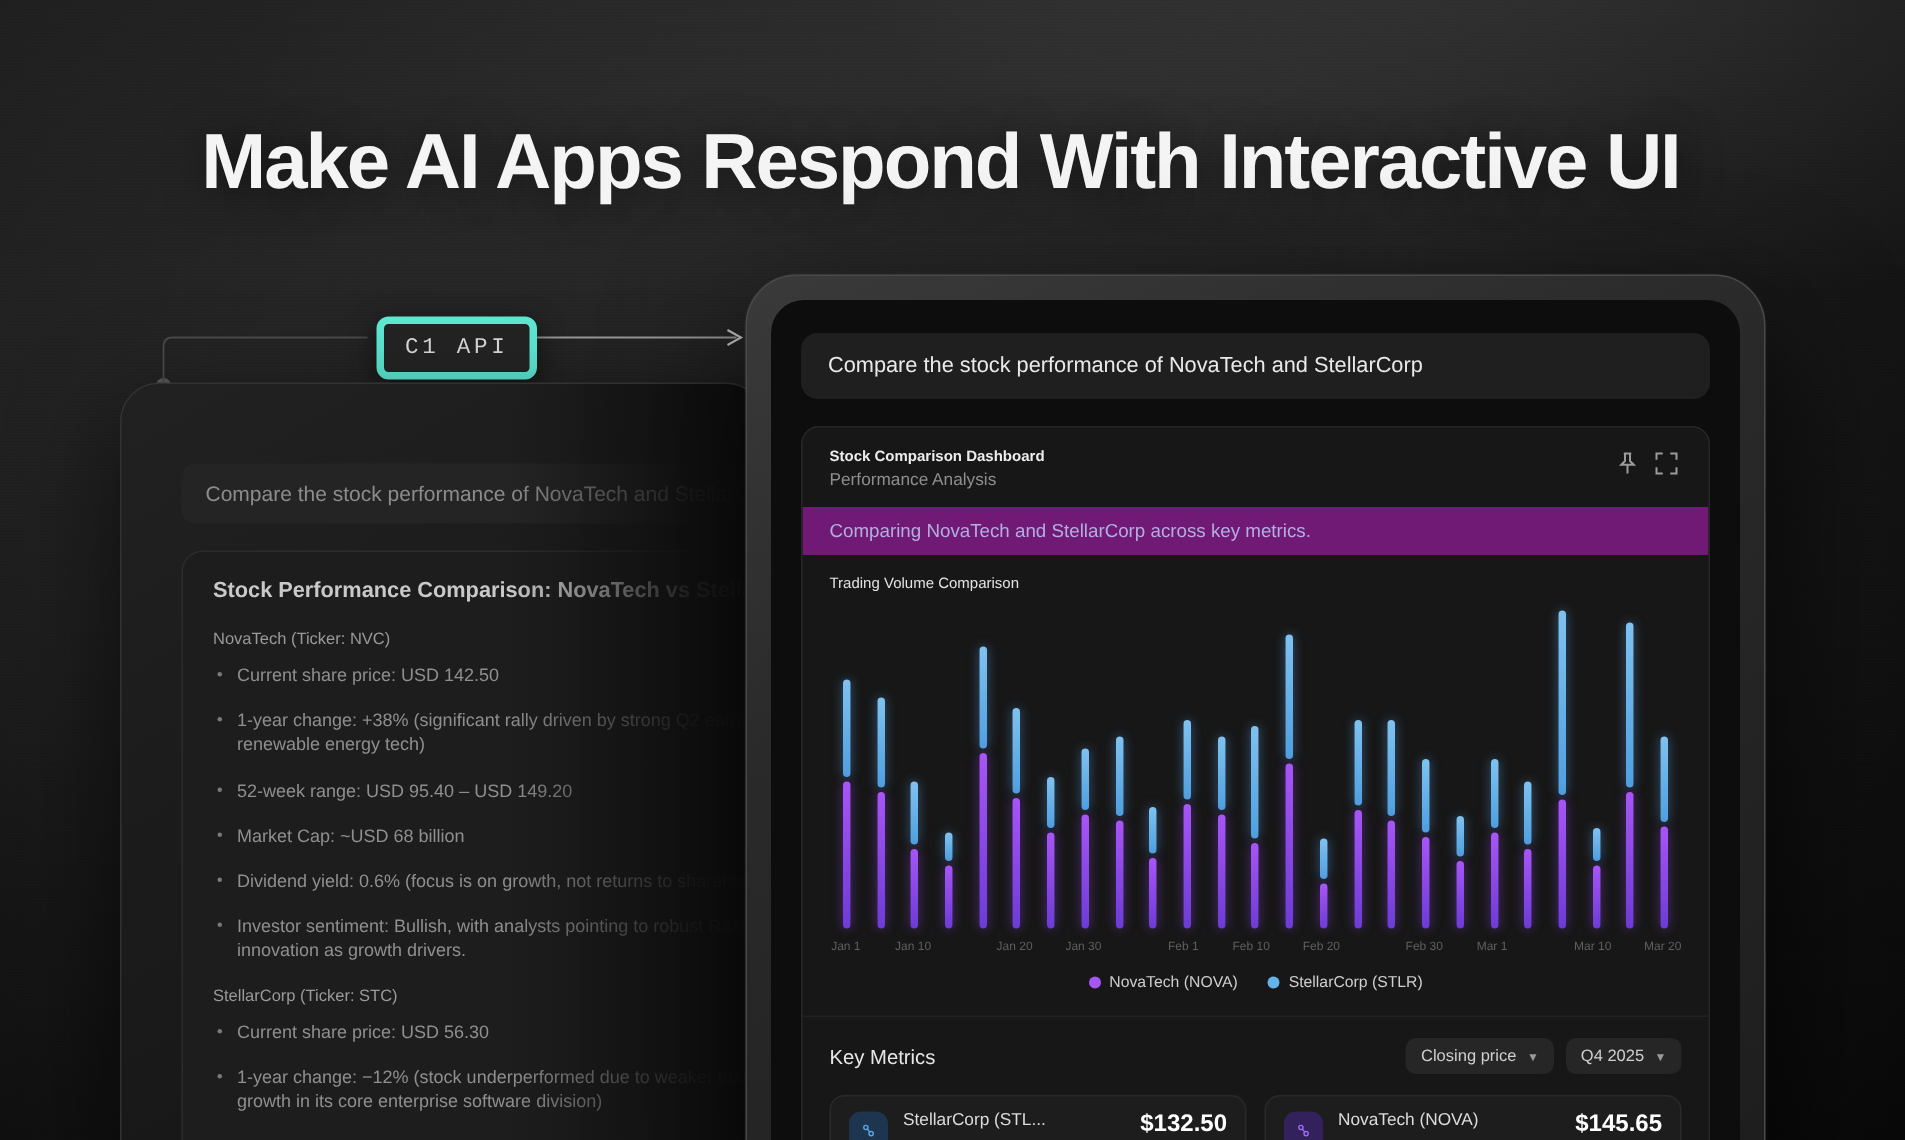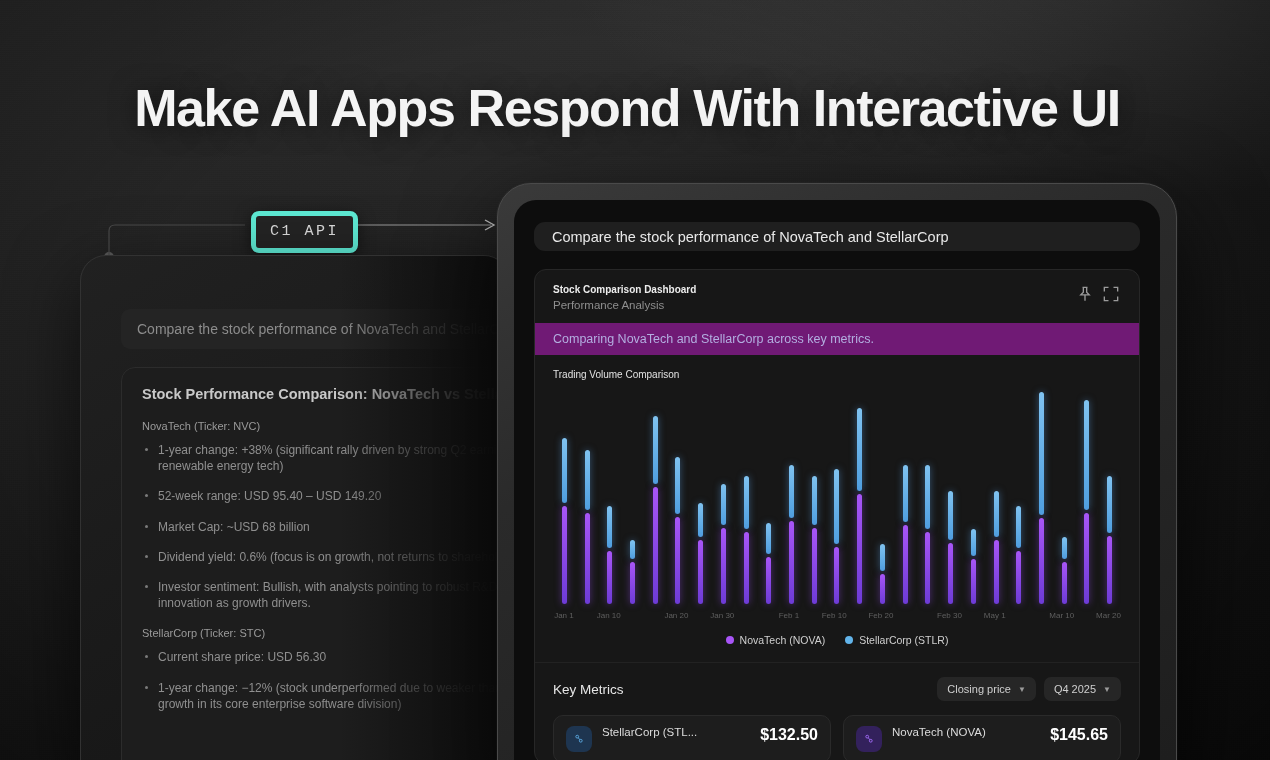--- a/index.html
+++ b/index.html
@@ -93,21 +93,21 @@
     border:1px solid #4a4a4a; border-radius:34px;
     padding:16px;
     box-shadow:0 34px 90px rgba(0,0,0,.75), 0 0 0 1px rgba(255,255,255,.03);
   }
   #screen{
     width:100%; height:100%;
     background:#0d0d0d; border-radius:22px; overflow:hidden;
     padding:22px 20px 0;
   }
   #fg-prompt{
-    height:29px; background:#1f1f1f; border-radius:11px;
+    height:44px; background:#1f1f1f; border-radius:11px;
     display:flex; align-items:center; padding:0 18px;
     font-size:14.5px; color:#e9e9e9; margin-bottom:18px;
   }
   #dash{
     background:#171717; border:1px solid #272727; border-radius:12px; overflow:hidden;
   }
   #dash-head{ padding:14px 18px 12px; display:flex; align-items:flex-start; }
   #dash-head .t{ flex:1; }
   #dash-title{ font-size:10px; font-weight:700; color:#ededed; }
   #dash-sub{ font-size:11.5px; color:#8e8e8e; margin-top:4px; }
@@ -167,20 +167,21 @@
   <path d="M390 24 L399 29 L390 34" stroke="#c8c8c8" stroke-width="1.4" fill="none"></path>
 </svg>
 <div id="api-badge">C1 API</div>
 
 <div id="back-panel">
   <div id="back-prompt">Compare the stock performance of NovaTech and StellarC</div>
   <div id="back-card">
     <h3>Stock Performance Comparison: NovaTech vs Stellar</h3>
     <div class="bk-sub">NovaTech (Ticker: NVC)</div>
     <ul class="bk-list" id="nova-list">
+        <li>Current share price: USD 142.50</li>
         <li>1-year change: +38% (significant rally driven by strong Q2 earnings renewable energy tech)</li>
         <li>52-week range: USD 95.40 – USD 149.20</li>
         <li>Market Cap: ~USD 68 billion</li>
         <li>Dividend yield: 0.6% (focus is on growth, not returns to shareholde</li>
         <li>Investor sentiment: Bullish, with analysts pointing to robust R&amp;D s innovation as growth drivers.</li>
       </ul>
     <div class="bk-sub">StellarCorp (Ticker: STC)</div>
     <ul class="bk-list" id="stellar-list">
         <li>Current share price: USD 56.30</li>
         <li>1-year change: −12% (stock underperformed due to weaker than e growth in its core enterprise software division)</li>
@@ -353,21 +354,21 @@
             <span></span>
             <span>Feb 1</span>
             <span></span>
             <span>Feb 10</span>
             <span></span>
             <span>Feb 20</span>
             <span></span>
             <span></span>
             <span>Feb 30</span>
             <span></span>
-            <span>May 1</span>
+            <span>Mar 1</span>
             <span></span>
             <span></span>
             <span>Mar 10</span>
             <span></span>
             <span>Mar 20</span>
           </div>
         <div id="legend">
             <div class="li">
               <span class="dot" style="background: rgb(168, 85, 247);"></span>
               <span>NovaTech (NOVA)</span>

